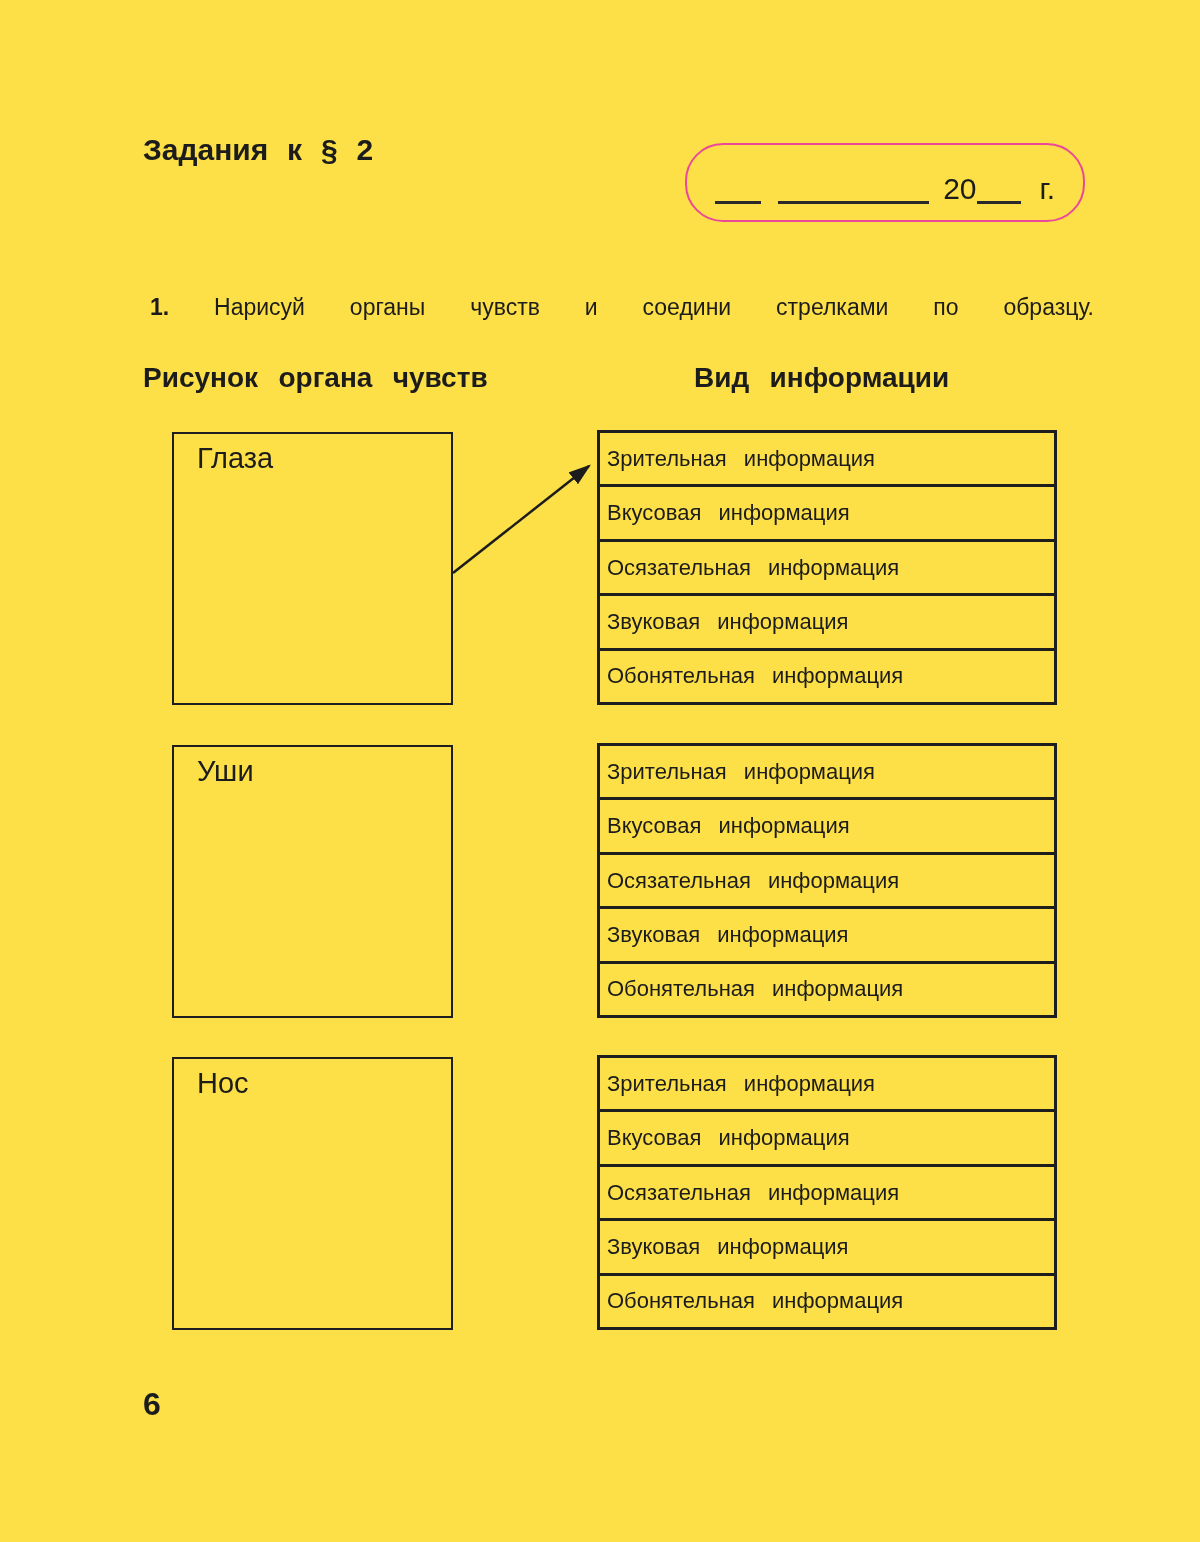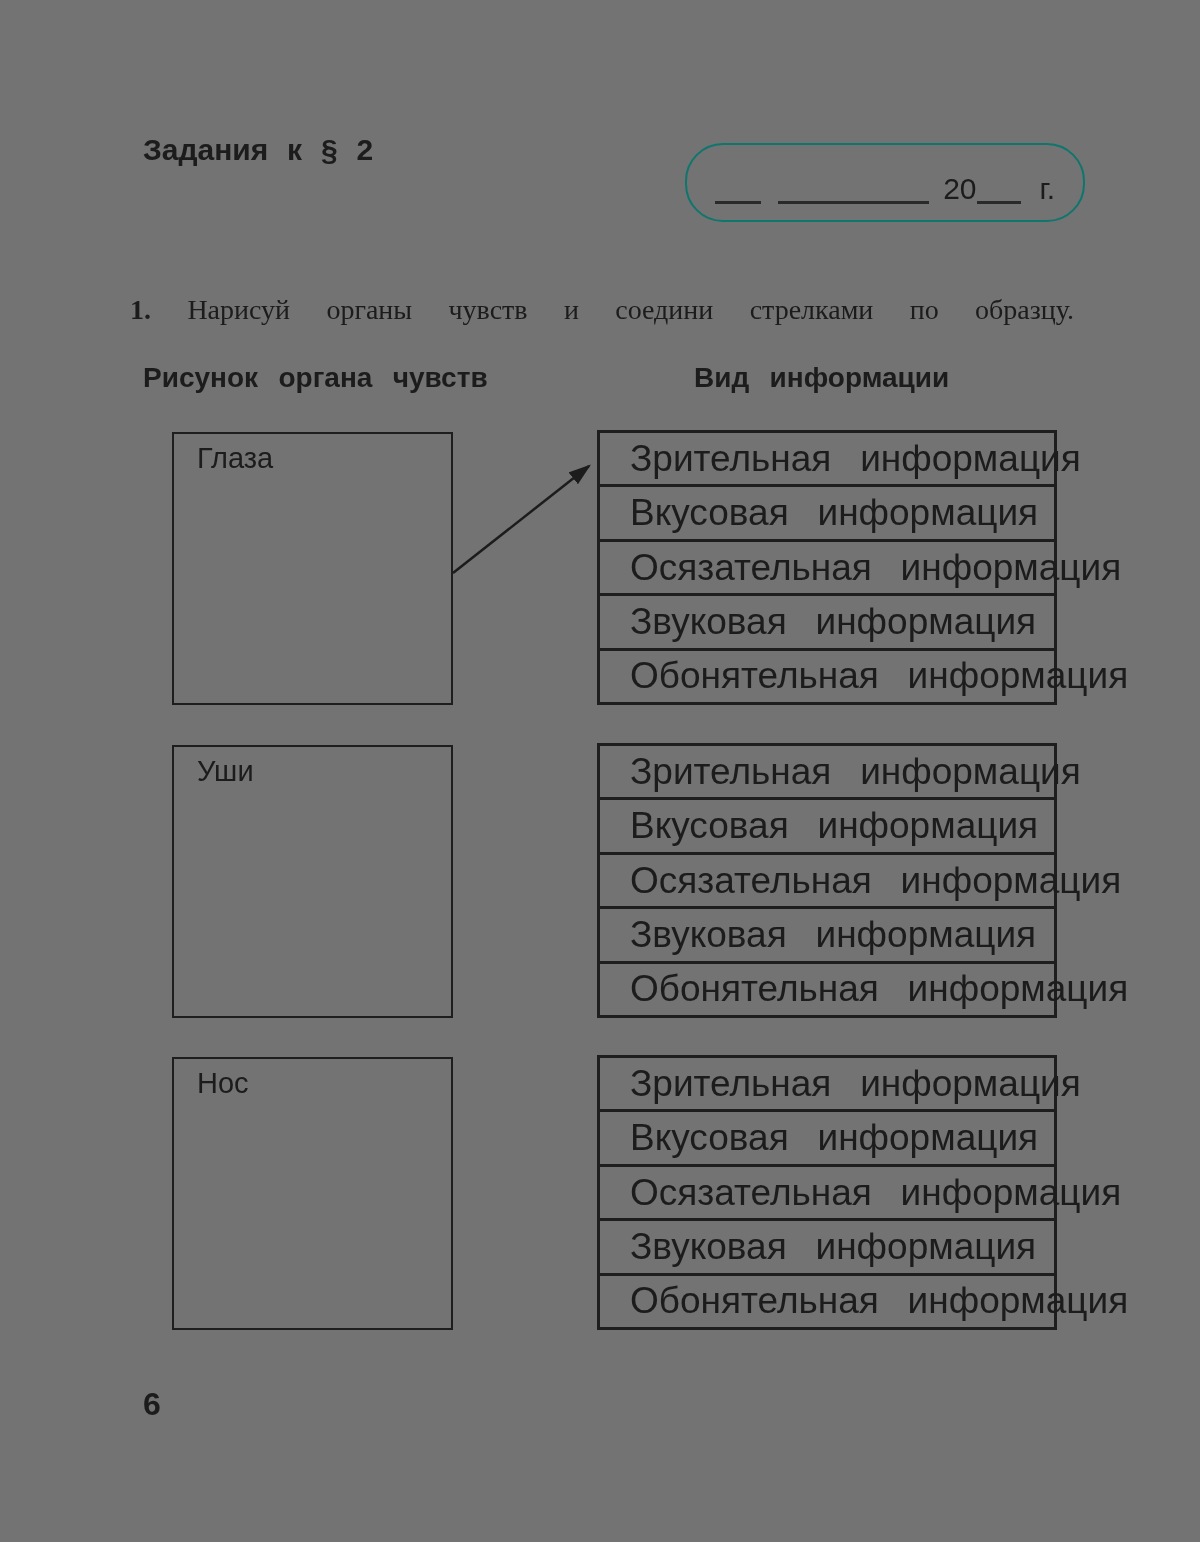--- a/index.html
+++ b/index.html
@@ -1,20 +1,20 @@
 <!DOCTYPE html>
 <html><head>
 <meta charset="utf-8">
 <style>
   html, body { margin: 0; padding: 0; background: #ffffff; }
   .page {
     position: relative;
     width: 1200px;
     height: 1542px;
-    background: #737373;
+    background: #fde047;
     font-family: "Liberation Sans", sans-serif;
     color: #1c1c1c;
     overflow: hidden;
   }
   
   .section-label {
     position: absolute;
     left: 143px; top: 133px;
     font-size: 30px; font-weight: bold;
     word-spacing: 0.35em;
@@ -26,48 +26,47 @@
     font-size: 30px; font-weight: bold;
     word-spacing: 0.45em;
     letter-spacing: 0.5px;
     white-space: nowrap;
   }
   
   .date-box {
     position: absolute;
     left: 685px; top: 143px;
     width: 400px; height: 79px;
-    border: 2px solid #0f766e;
+    border: 2px solid #ec4899;
     border-radius: 38px;
     box-sizing: border-box;
     display: flex;
     align-items: flex-end;
     padding: 0 28px 16px 28px;
     font-size: 30px;
   }
   .blank {
     display: inline-block;
     border-bottom: 3px solid #2a2a2a;
     height: 24px;
   }
   .blank-day   { width: 46px;  margin-right: 17px; }
   .blank-month { width: 152px; margin-right: 14px; }
   .blank-year  { width: 45px; }
   .date-year-prefix { line-height: 1; margin-left: 0; }
   .date-year-label  { line-height: 1; margin-left: 18px; }
   
   .task {
     position: absolute;
-    left: 130px; top: 294px;
+    left: 150px; top: 294px;
     width: 944px;
-    font-size: 28px;
+    font-size: 23px;
     text-align: justify;
     text-align-last: justify;
     word-spacing: 0.18em;
-    font-family: Liberation Serif, serif;
   }
   .task-num { font-weight: bold; }
   
   .col-head {
     position: absolute;
     top: 362px;
     font-size: 28px; font-weight: bold;
     word-spacing: 0.45em;
     white-space: nowrap;
   }
@@ -96,22 +95,22 @@
     display: flex;
     flex-direction: column;
   }
   .info-table-1 { top: 430px; }
   .info-table-2 { top: 743px; }
   .info-table-3 { top: 1055px; }
   .info-row {
     flex: 1;
     display: flex;
     align-items: center;
-    padding-left: 30px;
-    font-size: 37px;
+    padding-left: 7px;
+    font-size: 22px;
     word-spacing: 0.5em;
     border-bottom: 3px solid #1e1e1e;
     white-space: nowrap;
   }
   .info-row:last-child { border-bottom: none; border-radius: 8px; }
   
   .example-arrow {
     position: absolute;
     left: 445px; top: 452px;
     width: 160px; height: 135px;

